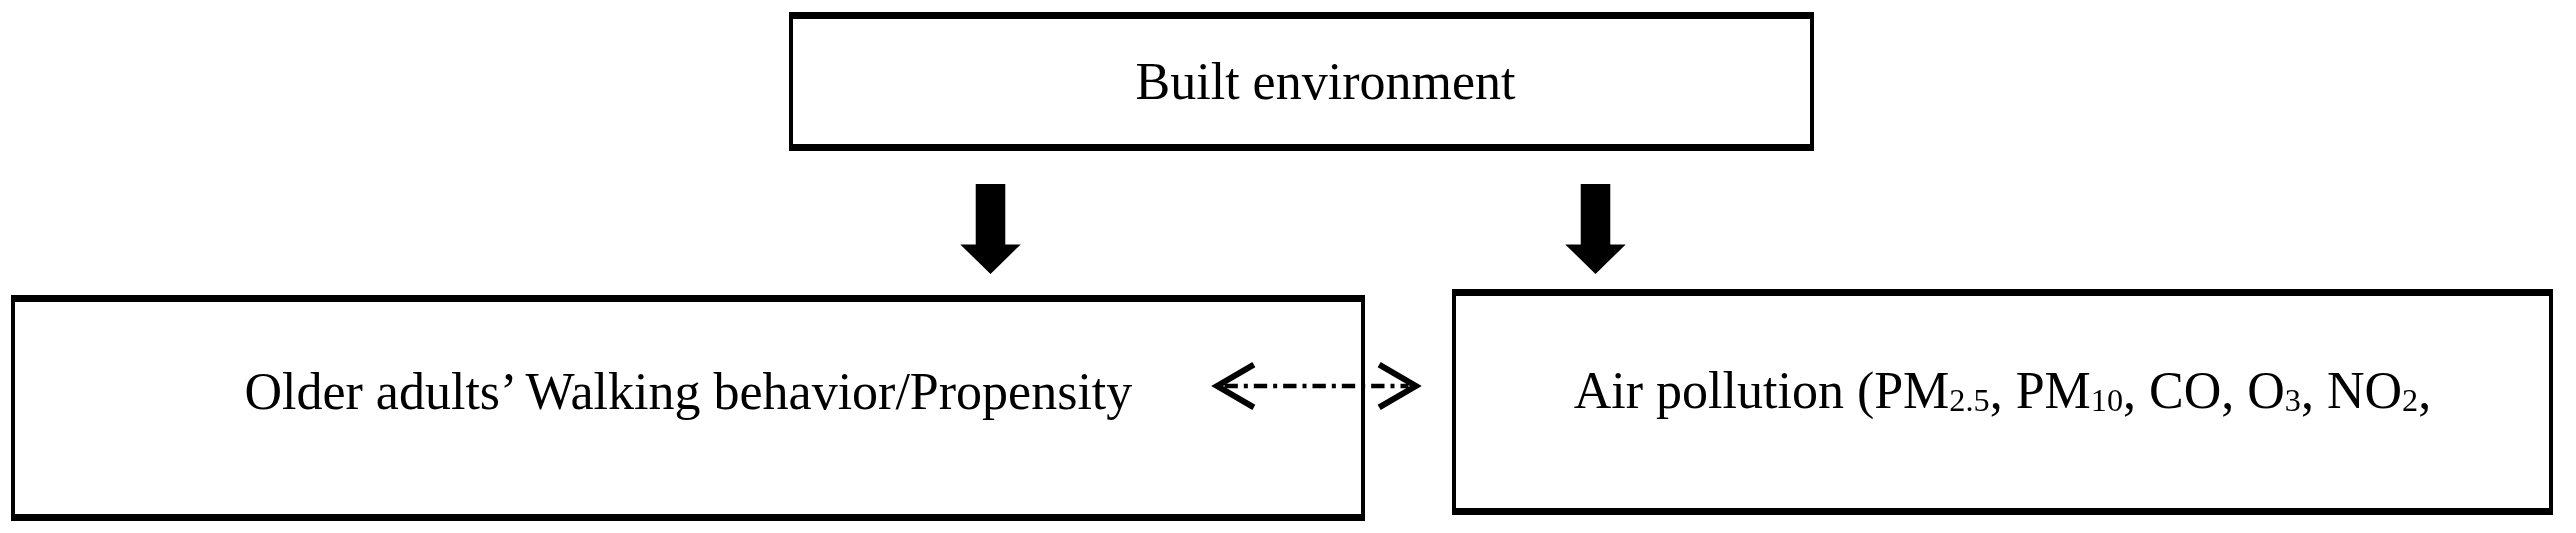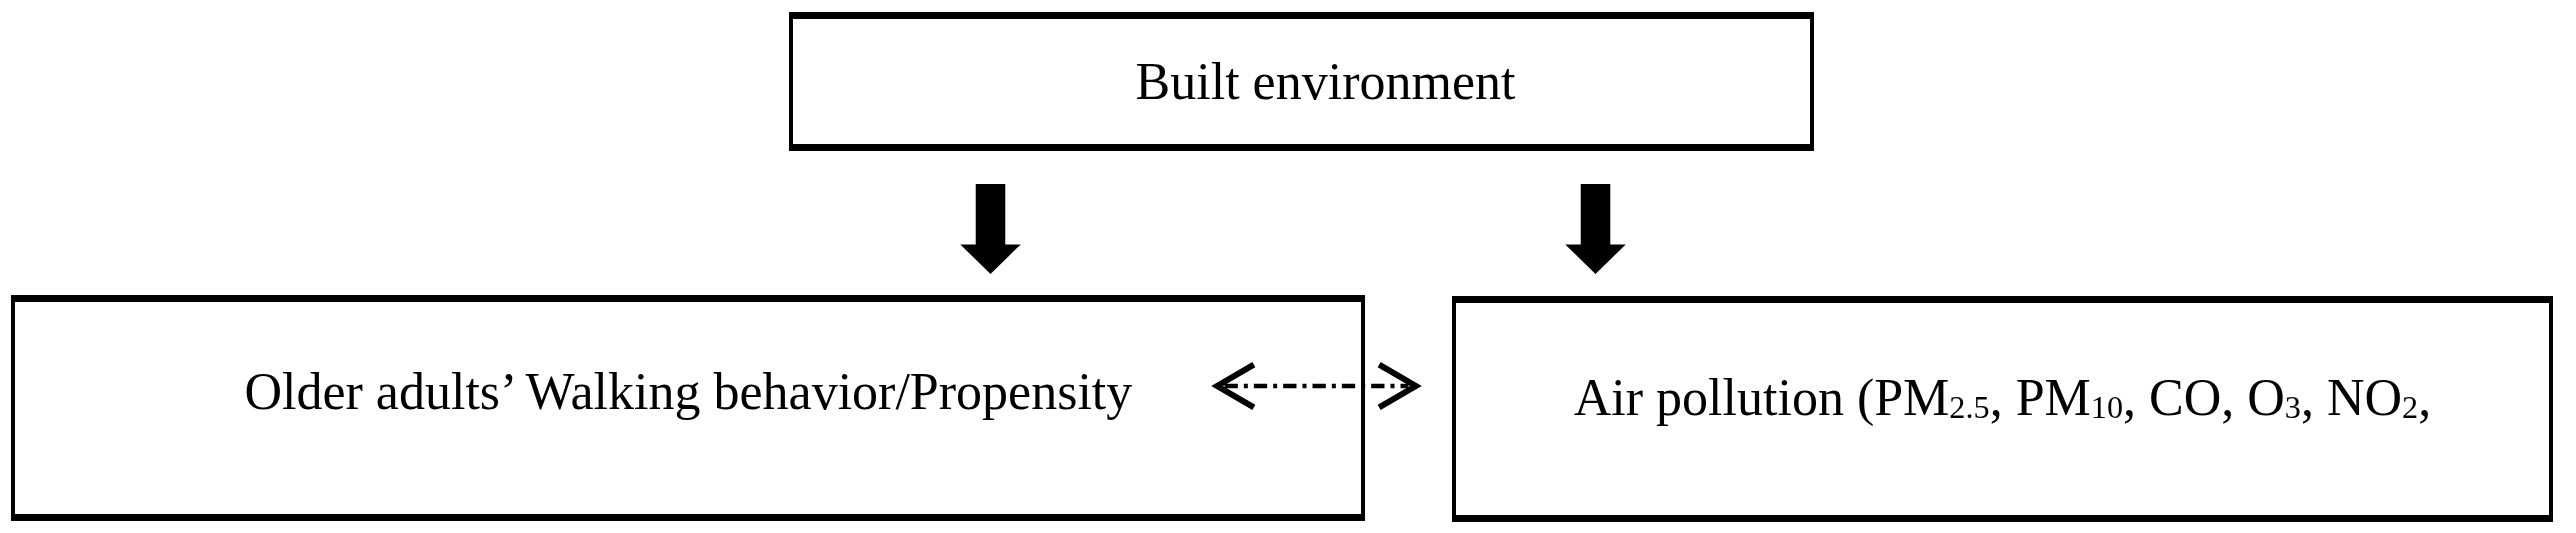--- a/index.html
+++ b/index.html
@@ -20,21 +20,21 @@
     background:var(--paper);
     display:flex; flex-direction:column;
     align-items:center; justify-content:center;
     text-align:center;
     font-size:52px;
     line-height:90px;
   }
   .box .line { white-space:nowrap; }
   .top-box   { left:789px; top:12px;  width:1025px; height:139px;padding-left:48px; }
   .left-box  { left:11.4px;   top:295px; width:1354px; height:226px; padding-bottom:32px; }
-  .right-box { left:1452px; top:296px; width:1101px; height:226px; padding-bottom:23px;gap:8px; }
+  .right-box { left:1452px; top:289px; width:1101px; height:226px; padding-bottom:23px;gap:8px; }
   sub {
     font-size:0.62em;
     line-height:0;
     vertical-align:baseline;
     position:relative;
     top:0.12em;
   }
   .arrow-svg { position:absolute; display:block; }
   .down-arrow-left  { left:960px; top:184px; }
   .down-arrow-right { left:1565px; top:184px; }

